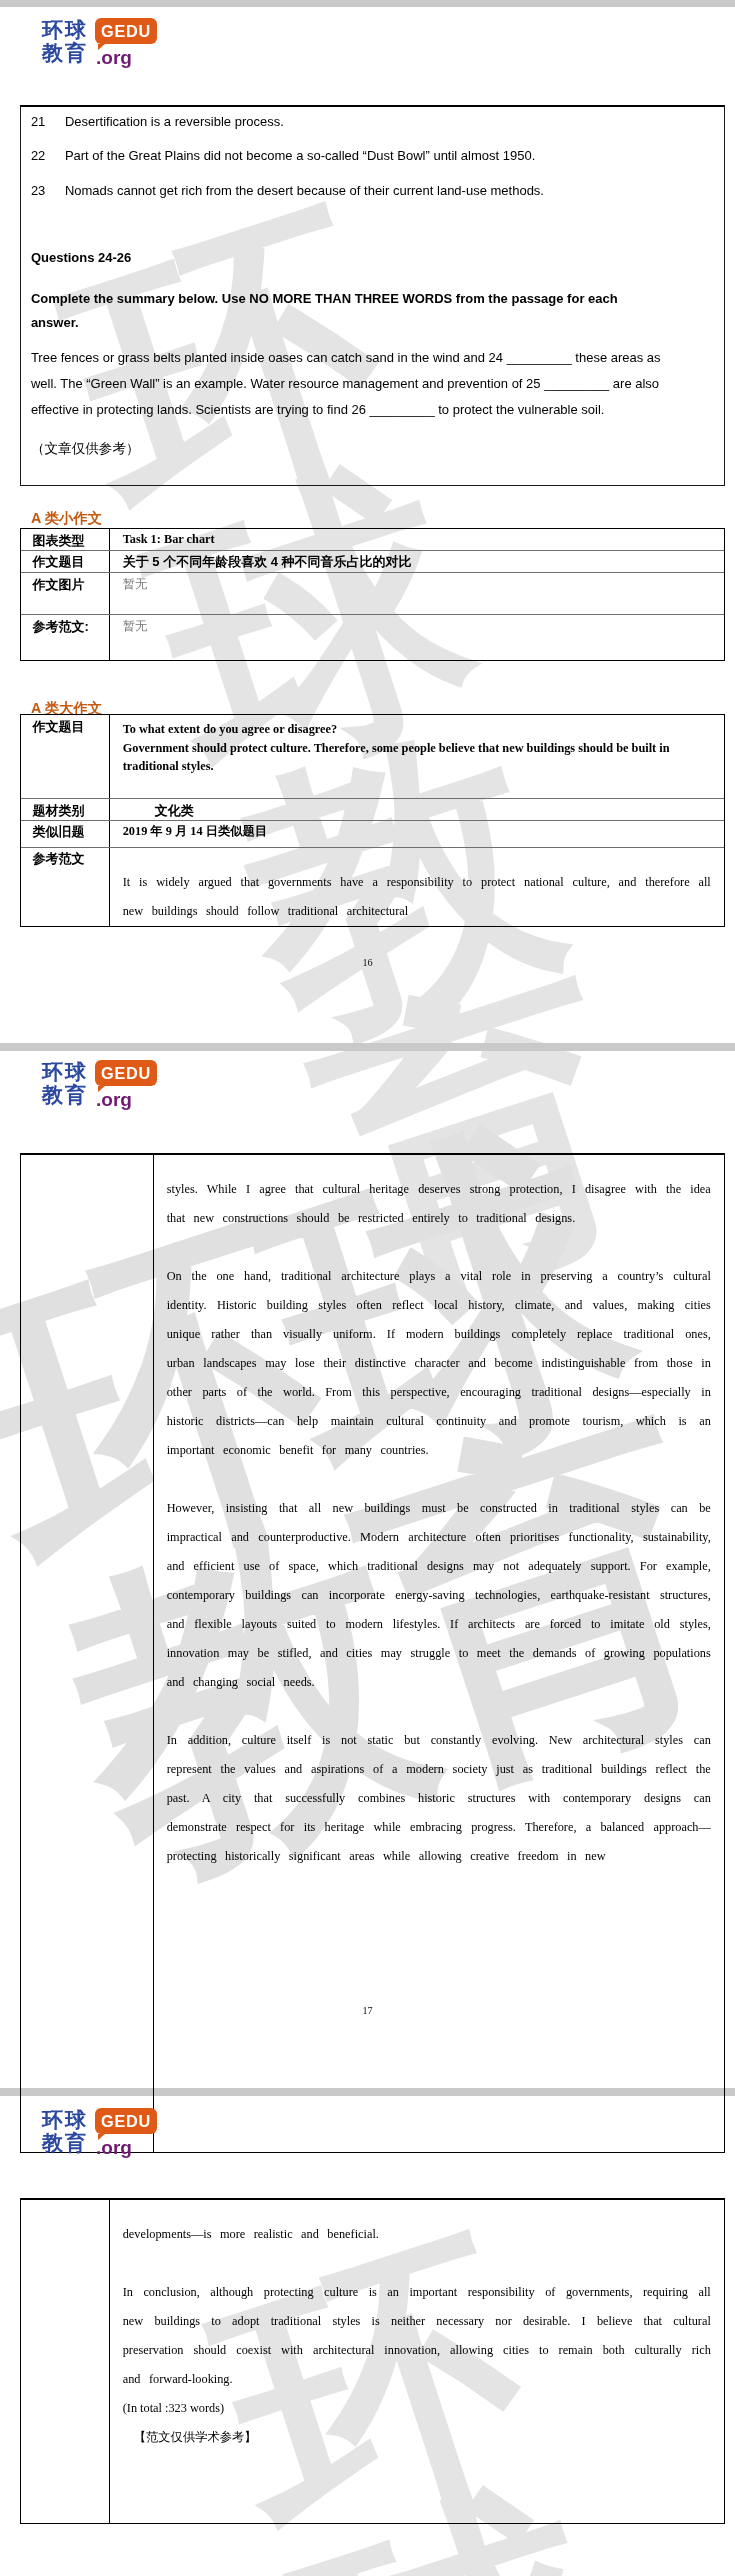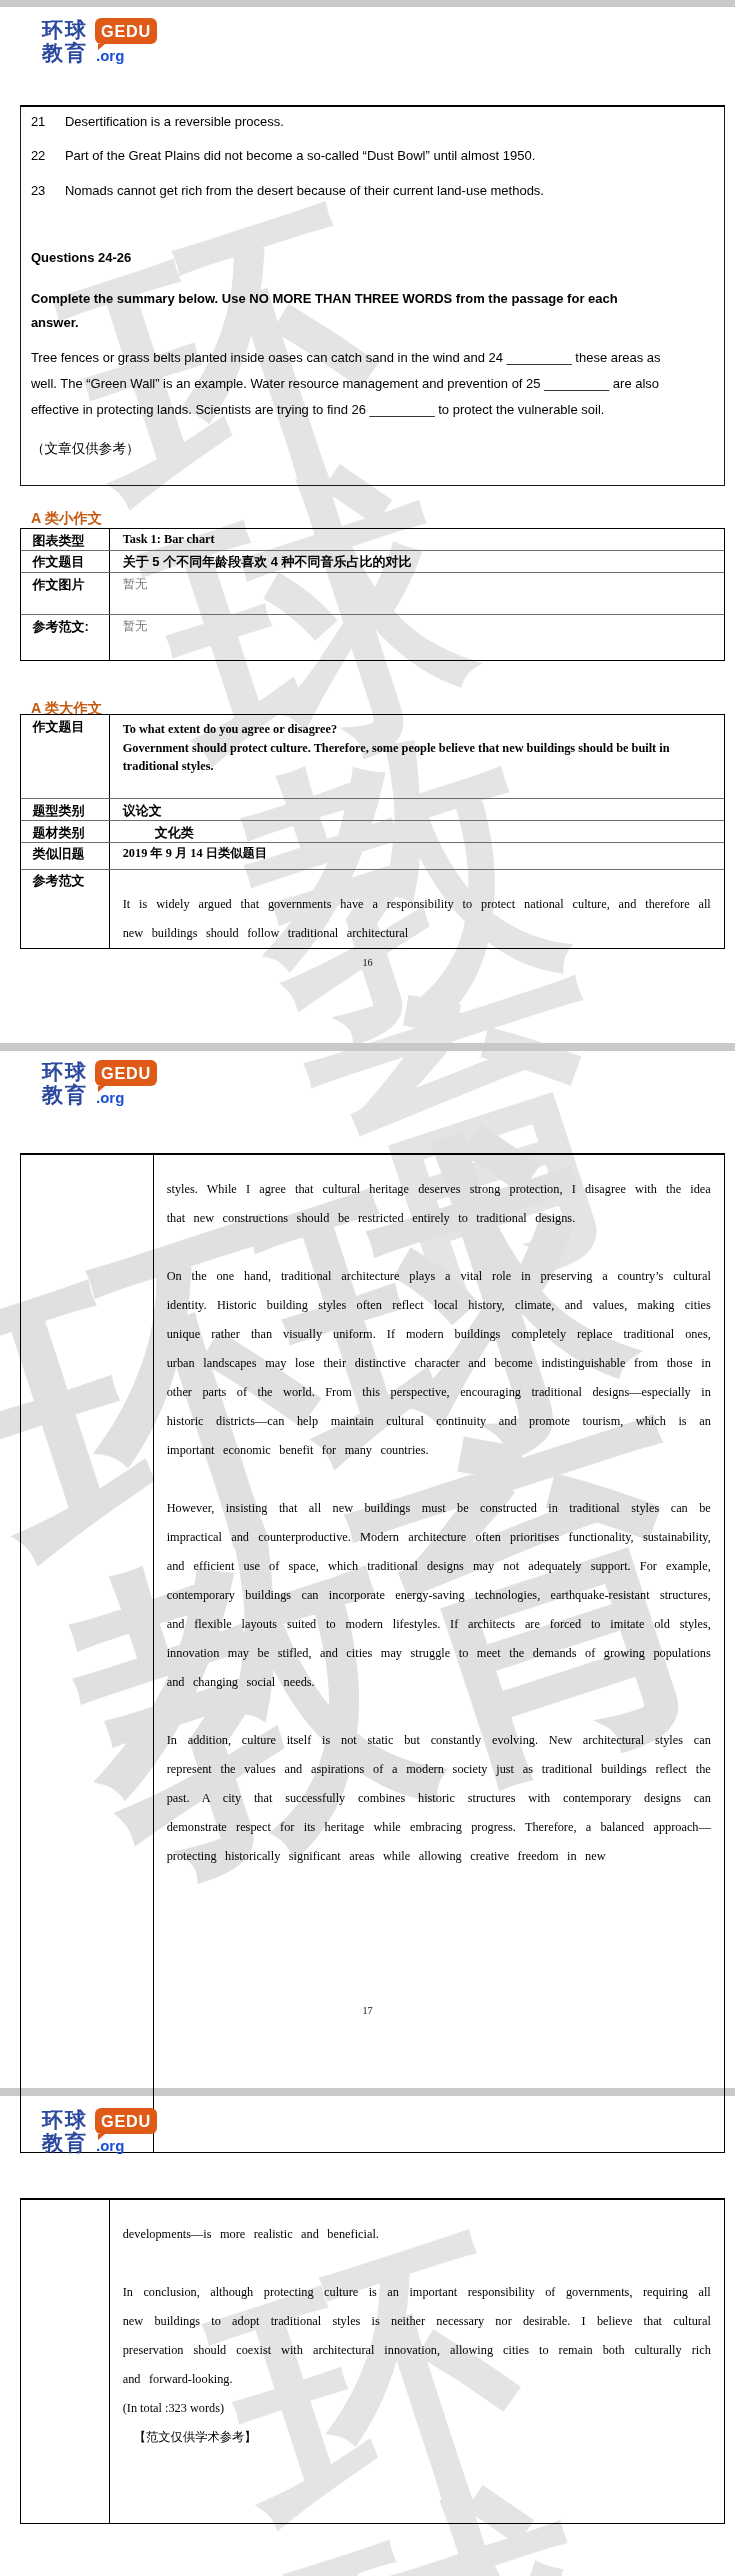--- a/index.html
+++ b/index.html
@@ -14,21 +14,21 @@
       transform:rotate(-18deg);white-space:pre-line;user-select:none;}
 
   
   .logo{position:absolute;z-index:2;width:129px;height:57px;}
   .logo-cn{position:absolute;left:0;top:0;color:#2b4a9f;font-weight:bold;font-size:21px;
            line-height:23px;letter-spacing:2px;white-space:pre-line;}
   .logo-badge{position:absolute;left:53px;top:0;background:#e05a17;color:#fff;font-weight:bold;
               font-size:16.3px;letter-spacing:0.7px;padding:4.1px 6.1px 3.4px 6.1px;border-radius:6.1px;}
   .logo-badge::after{content:"";position:absolute;left:3.4px;bottom:-5.4px;border-style:solid;
               border-width:6.1px 7.5px 0 0;border-color:#e05a17 transparent transparent transparent;}
-  .logo-org{position:absolute;left:54px;top:29px;color:#1d4ed8;font-weight:bold;font-size:15px;}
+  .logo-org{position:absolute;left:54px;top:29px;color:#701a75;font-weight:bold;font-size:19px;}
 
   
   .qbox{position:absolute;left:20.4px;top:105px;width:705px;height:381px;box-sizing:border-box;
         border:0.7px solid #1a1a1a;border-top:2.7px solid #000;padding:8.2px 9.5px 0 9.5px;
         font-size:13px;overflow:hidden;z-index:1;}
   .stmt{display:flex;margin:0 0 20px 0;line-height:14.3px;}
   .stmt-num{width:34px;flex:0 0 34px;}
   .qheading{font-weight:bold;margin-top:52px;line-height:16.3px;}
   .instruction{font-weight:bold;margin-top:20.4px;line-height:24.5px;max-width:620px;}
   .summary{margin-top:9.5px;line-height:26px;max-width:647px;}
@@ -128,24 +128,20 @@
   <div class="sec-heading" style="top:699px;">A 类大作文</div>
 
   <div class="tbl thin-top" style="top:714px;">
     <div class="trow" style="min-height:83px;">
       <div class="tlabel">作文题目</div>
       <div class="tvalue title-cell title-lines">
         <div>To what extent do you agree or disagree?</div>
         <div>Government should protect culture. Therefore, some people believe that new buildings should be built in traditional styles.</div>
       </div>
     </div>
-    <div class="trow" style="min-height:22px;">
-      <div class="tlabel">题型类别</div>
-      <div class="tvalue cn-bold">议论文</div>
-    </div>
     <div class="trow" style="min-height:21px;gap:32px;">
       <div class="tlabel">题材类别</div>
       <div class="tvalue cn-bold">文化类</div>
     </div>
     <div class="trow" style="min-height:27px;">
       <div class="tlabel">类似旧题</div>
       <div class="tvalue serif-bold">2019 年 9 月 14 日类似题目</div>
     </div>
     <div class="trow" style="min-height:68px;">
       <div class="tlabel">参考范文</div>

